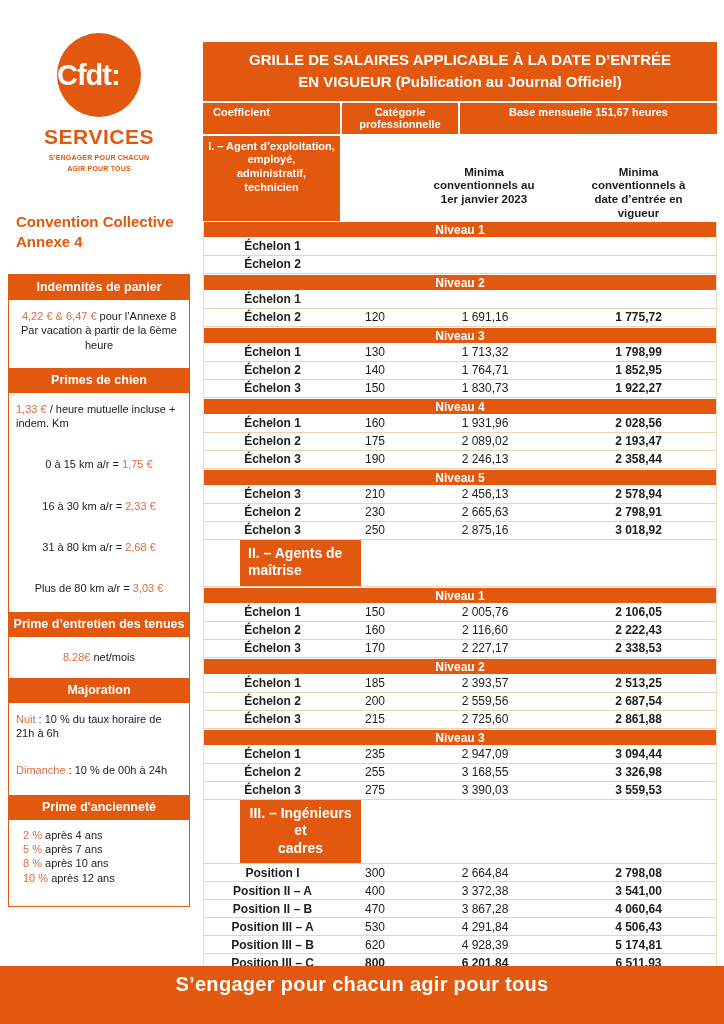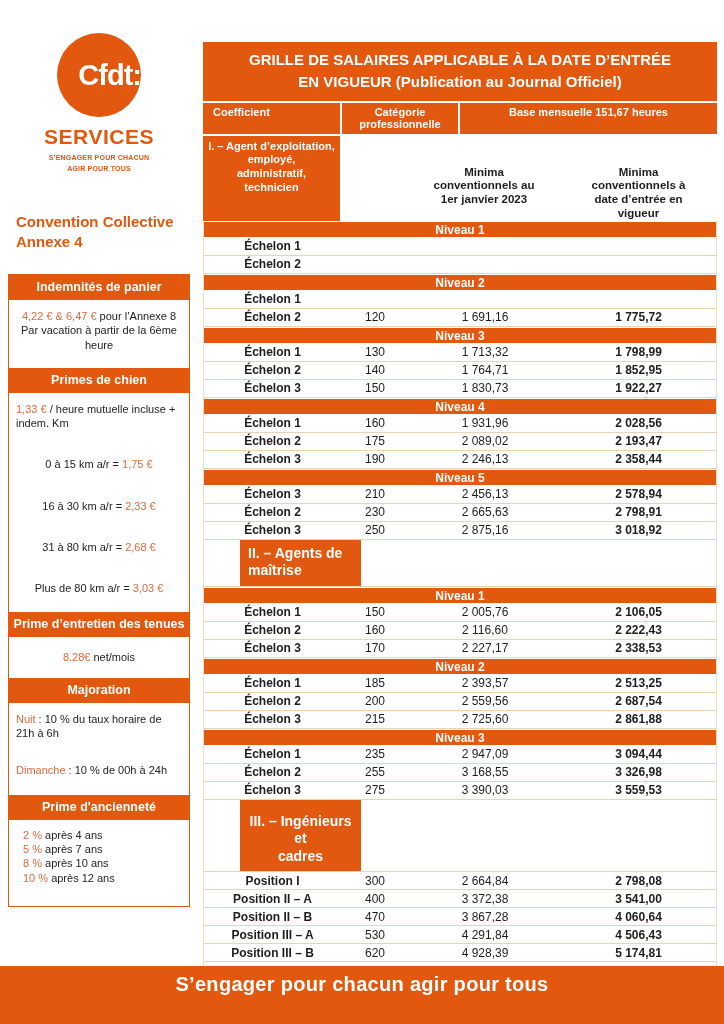--- a/index.html
+++ b/index.html
@@ -9,21 +9,21 @@
     --ink:#1d1d1d;
   }
   *{margin:0;padding:0;box-sizing:border-box;}
   html,body{background:#fff;}
   body{font-family:"Liberation Sans",sans-serif;color:var(--ink);}
   .page{position:relative;width:724px;height:1024px;background:#fff;overflow:hidden;}
 
   
   .sidebar{position:absolute;left:8px;top:0;width:182px;}
   .logo-circle{width:84px;height:84px;border-radius:50%;background:var(--orange);
-    margin:33px auto 0;display:flex;align-items:center;justify-content:flex-end;
+    margin:33px auto 0;display:flex;align-items:center;justify-content:flex-start;
     color:#fff;font-weight:bold;font-size:29px;letter-spacing:-1px;}
   .brand{text-align:center;color:var(--orange);font-weight:bold;font-size:21px;
     letter-spacing:.5px;margin-top:8px;}
   .tagline{text-align:center;color:var(--orange);font-size:7px;font-weight:bold;
     letter-spacing:.2px;margin-top:4px;line-height:1.5;}
   .cc-title{color:var(--orange);font-weight:bold;font-size:15px;line-height:1.3;
     margin-top:38px;padding-left:8px;}
   .infobox{margin-top:23px;border:1px solid var(--orange);background:#fff;}
   .sb-header{background:var(--orange);color:#fff;font-weight:bold;font-size:12.5px;
     text-align:center;padding:5px 2px 6px;}
@@ -59,21 +59,21 @@
   .nbar{background:var(--orange);color:#fff;font-weight:bold;font-size:12px;
     text-align:center;height:17px;line-height:17px;border-top:1px solid #fff;border-bottom:1px solid #fff;}
   .tr{display:grid;grid-template-columns:137px 68px 152px 1fr;align-items:center;
     height:18px;border-bottom:1px solid var(--div);background:#fff;font-size:12px;}
   .td{text-align:center;line-height:1;}
   .lbl{font-weight:bold;}
   .vb{font-weight:bold;}
   .sec-row{background:#fff;border-bottom:1px solid var(--div);}
   .sec{width:121px;background:var(--orange);color:#fff;font-weight:bold;font-size:14px;line-height:1.25;margin-left:36px;}
   .sec-2{padding:5px 8px 6px;text-align:left;}
-  .sec-3{padding:13px 6px 6px;text-align:center;white-space:pre-line;}
+  .sec-3{padding:5px 6px 6px;text-align:center;white-space:pre-line;}
 
   
   .footer{position:absolute;left:0;bottom:0;width:724px;height:58px;background:var(--orange);
     color:#fff;font-weight:bold;font-size:20px;text-align:center;padding-top:7px;letter-spacing:.3px;}
 </style>
 </head>
 <body>
 
 <div class="page">
 

